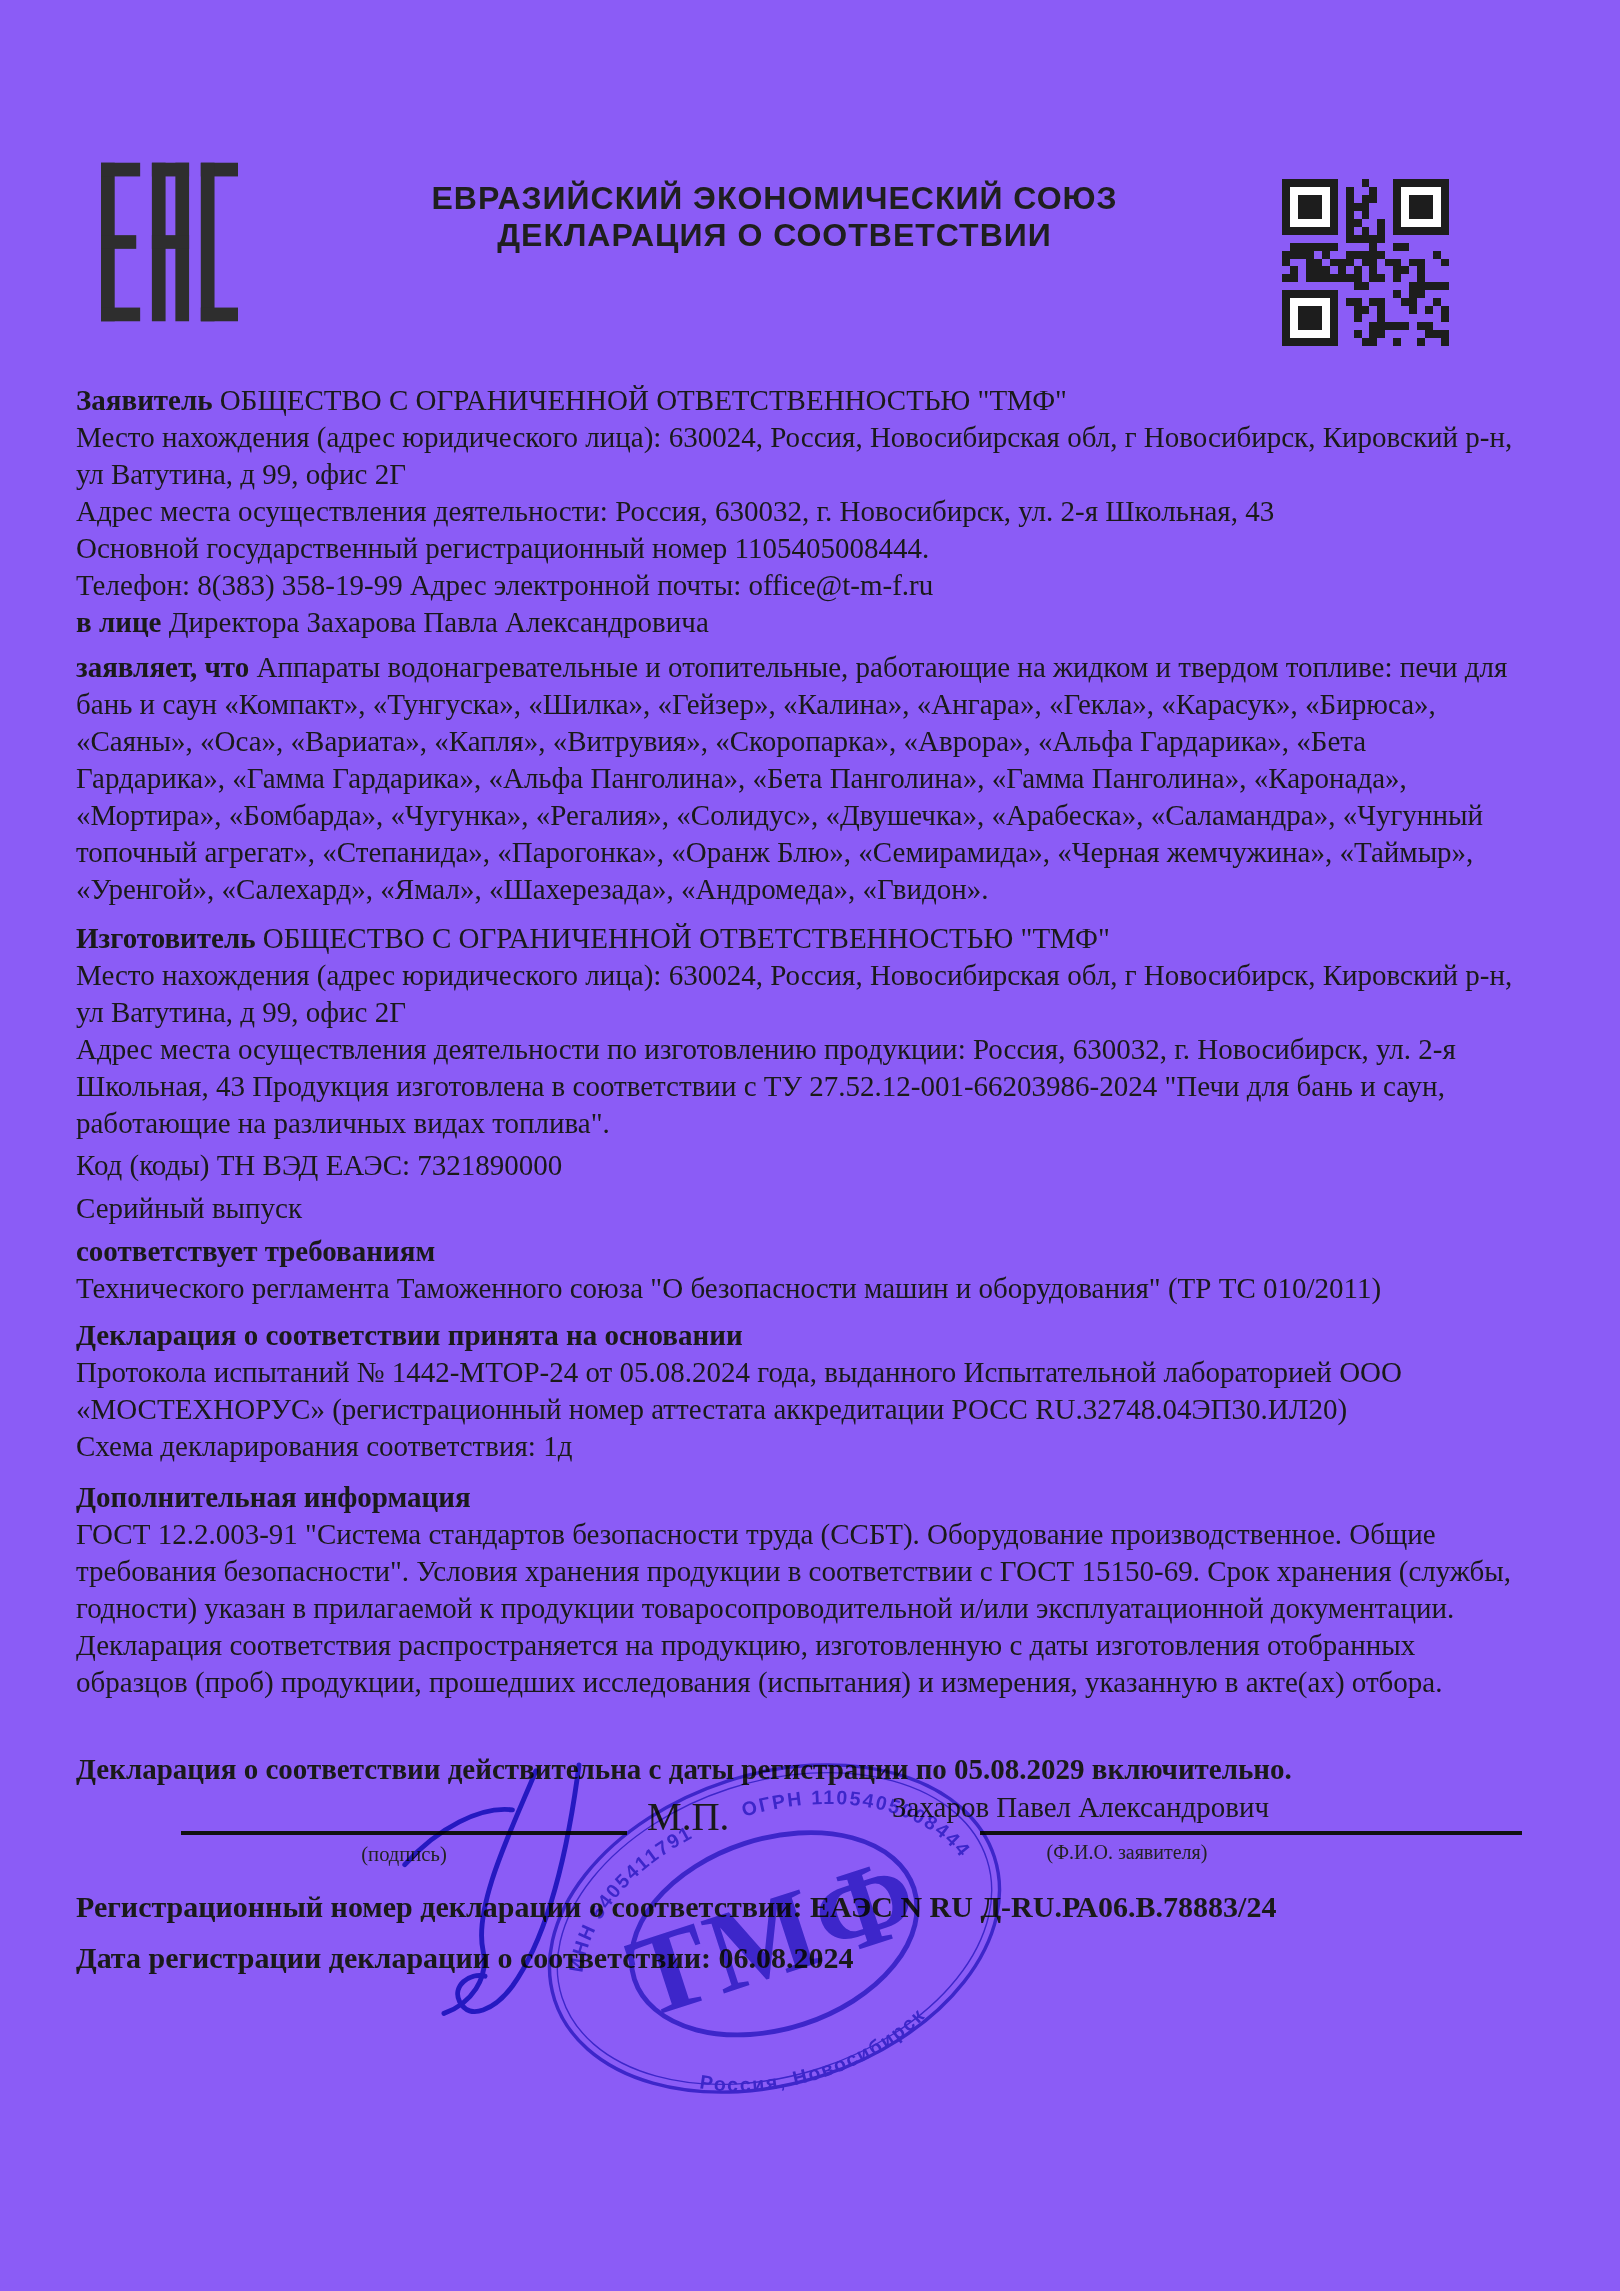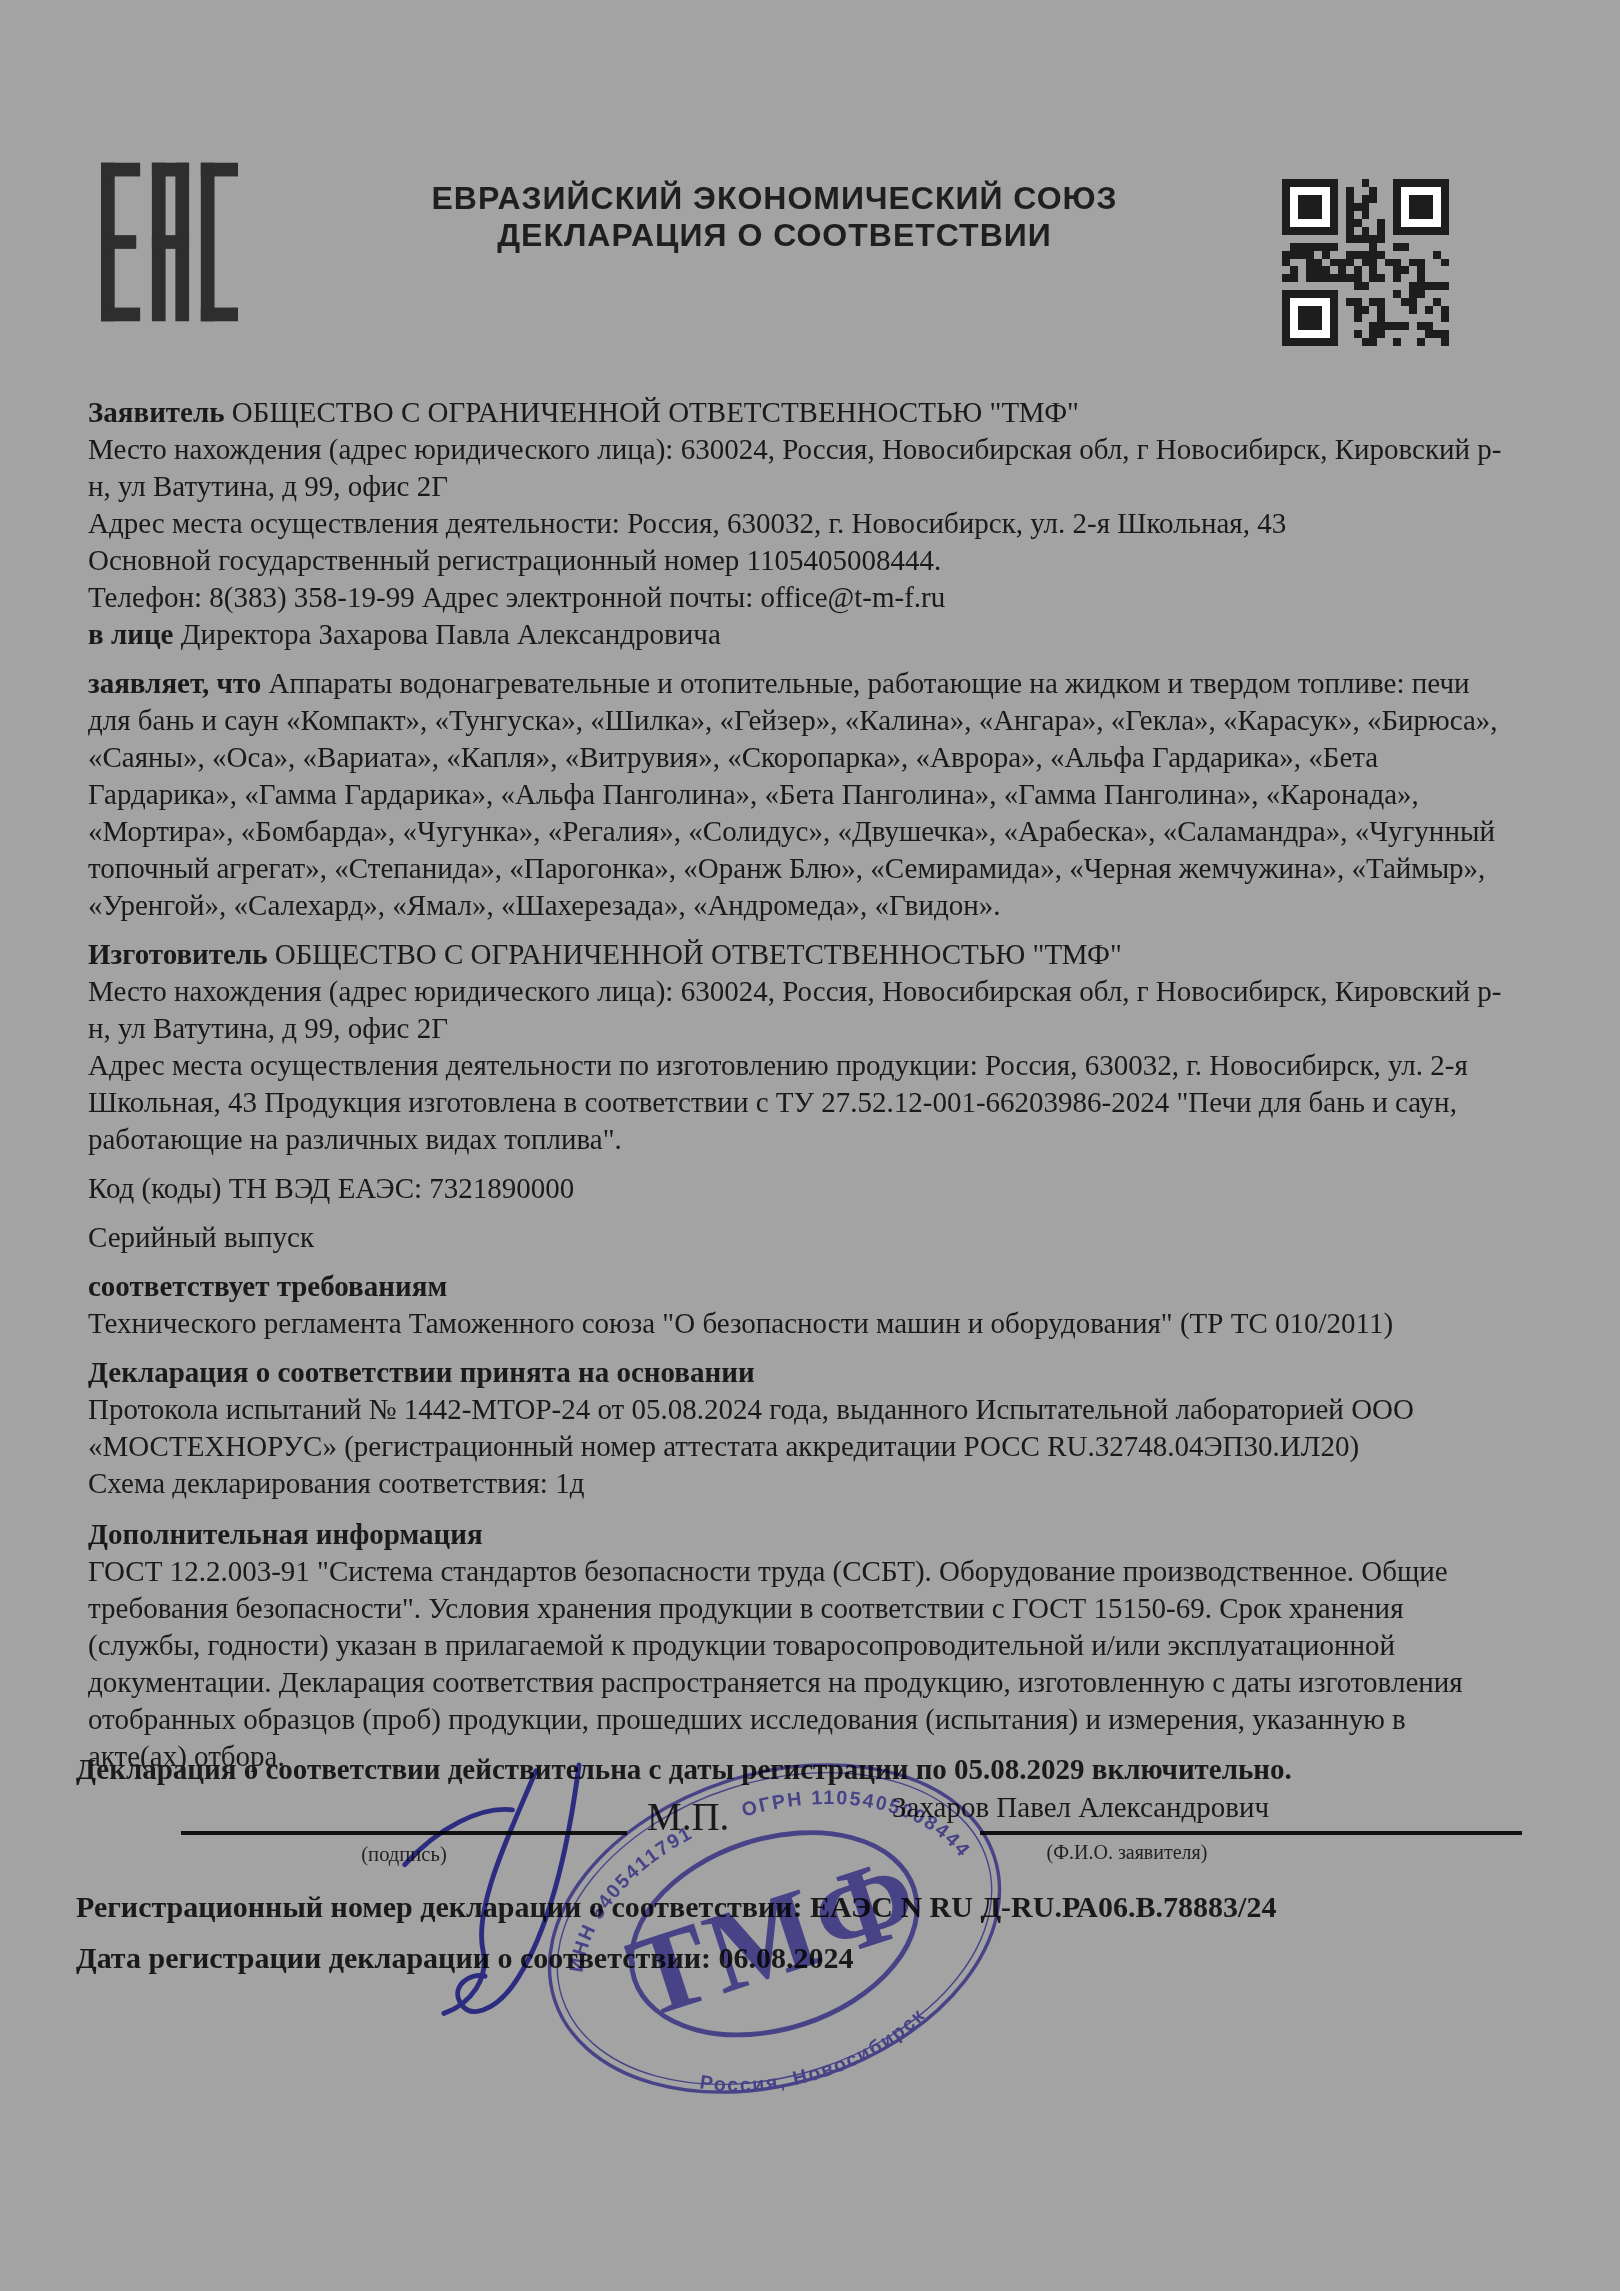--- a/index.html
+++ b/index.html
@@ -1,39 +1,39 @@
 <!DOCTYPE html>
 <html lang="ru"><head>
 <meta charset="utf-8">
 <title>Декларация о соответствии ЕАЭС</title>
 <style>
   html,body{margin:0;padding:0;background:#ffffff;}
   .page{
     position:relative;
     width:1620px;height:2292px;
-    background:#a3a3a3;
+    background:#8b5cf6;
     font-family:"Liberation Serif", serif;
     color:#1a1a1a;
     overflow:hidden;
   }
   
   .eac-logo{position:absolute;left:101px;top:160px;width:137px;height:164px;}
   .doc-title{
     position:absolute;left:363px;top:180px;width:823px;
     text-align:center;
     font-family:"Liberation Sans", sans-serif;
     font-weight:bold;font-size:32px;line-height:37px;letter-spacing:1px;color:#1f1f1f;
   }
   .qr{position:absolute;left:1282px;top:179px;width:167px;height:167px;shape-rendering:crispEdges;}
   
   .content{
     position:absolute;left:76px;top:382px;width:1438px;
     font-size:29px;line-height:37px;
   }
-  .para{margin:12px;}
+  .para{margin:0;}
   .mb8{margin-bottom:7.8px;}  .mb12{margin-bottom:11.8px;}
   .mb6{margin-bottom:5.9px;font-family:Liberation Serif, serif;}  .mb10{margin-bottom:9.8px;} .mb14{margin-bottom:13.7px;}
   .b{font-weight:bold;}
   
   .validity{
     position:absolute;left:76px;top:1751px;width:1438px;
     font-size:29px;line-height:37px;font-weight:bold;font-family:Liberation Serif, serif;
   }
   .mp{position:absolute;left:647px;top:1794px;font-size:39px;}
   .sig-line{position:absolute;height:3.9px;background:#111;}

